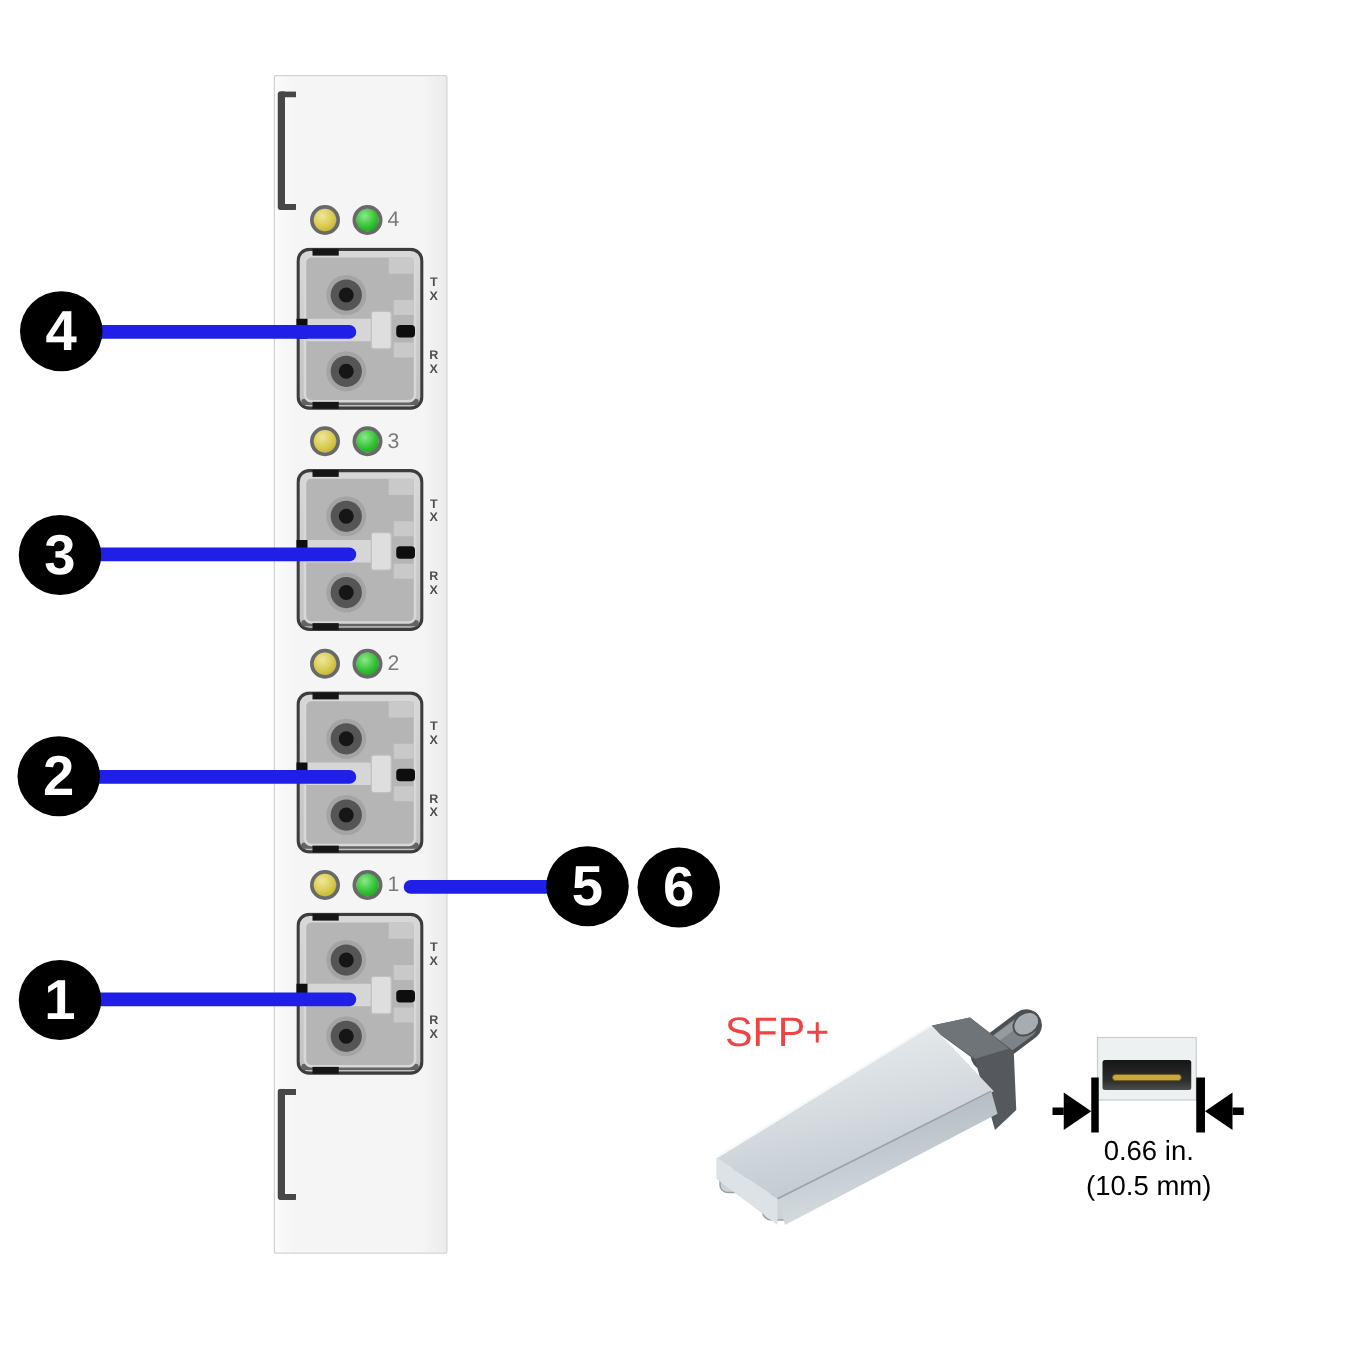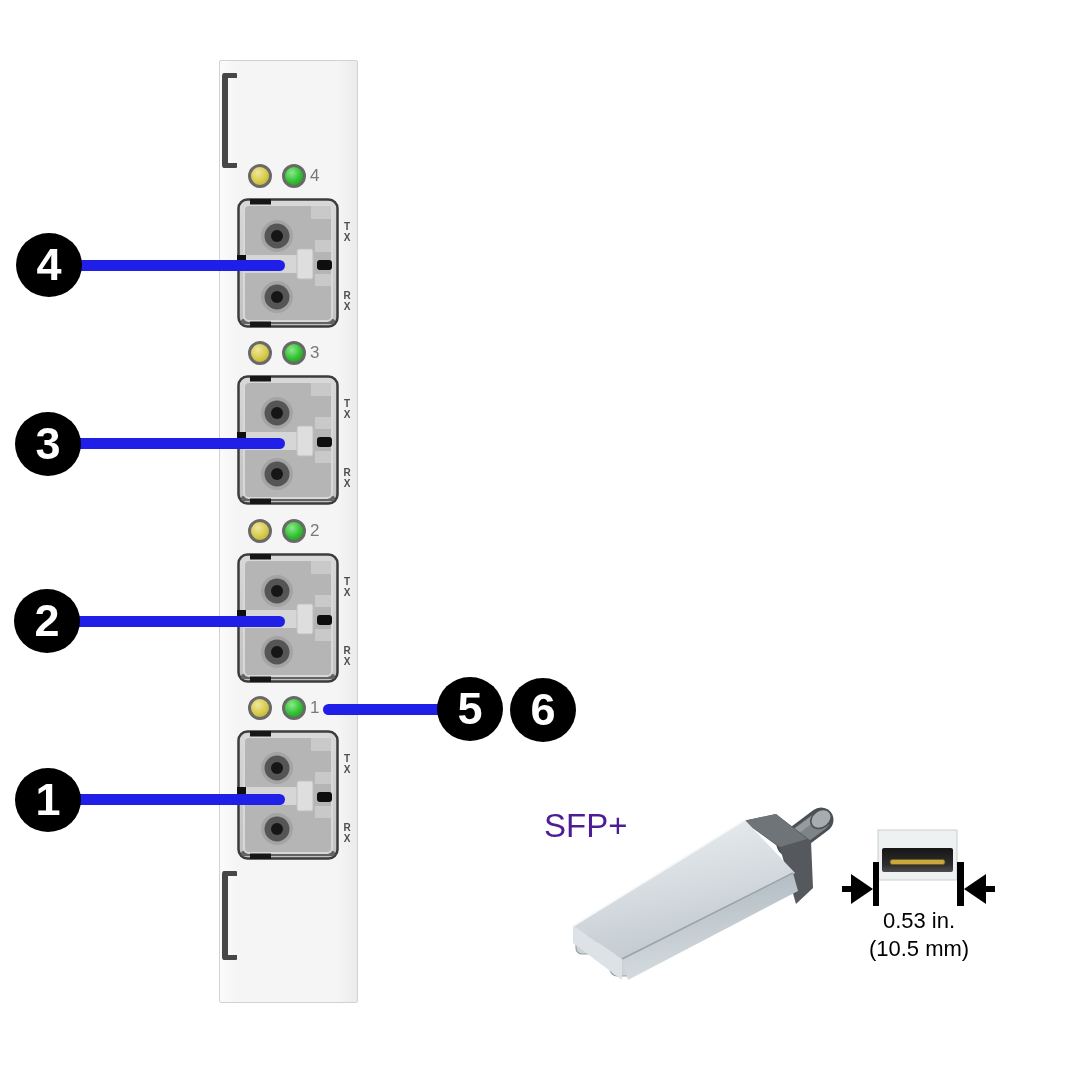--- a/index.html
+++ b/index.html
@@ -77,21 +77,21 @@
     left: 104px;
     width: 12px;
     font-size: 10px;
     font-weight: bold;
     color: #4e4e4e;
     line-height: 10.5px;
     text-align: center;
     word-break: break-all;
   }
   .io-tx { top: 24px; }
-  .io-rx { top: 82px; margin-top: 11px; }
+  .io-rx { top: 82px; }
 
   
   .callout {
     position: absolute;
     width: 66px; height: 64px;
     border-radius: 50%;
     background: #000000;
     color: #ffffff;
     font-size: 45px;
     font-weight: bold;
@@ -115,23 +115,23 @@
   }
   .line-4 { left: 49px;  top: 260px; width: 236px; }
   .line-3 { left: 48px;  top: 438px; width: 237px; }
   .line-2 { left: 47px;  top: 616px; width: 238px; }
   .line-1 { left: 48px;  top: 794px; width: 237px; }
   .line-5 { left: 323px; top: 704px; width: 147px; }
 
   
   .sfp-label {
     position: absolute;
-    left: 544px; top: 808px;
+    left: 580px; top: 808px;
     font-size: 33px;
-    color: #4c1d95;
+    color: #ef4444;
     line-height: 36px;
   }
   .sfp-svg {
     position: absolute;
     left: 560px; top: 790px;
     width: 300px; height: 220px;
   }
   .dim-svg {
     position: absolute;
     left: 833px; top: 795px;
@@ -292,17 +292,17 @@
     <rect x="57" y="64.5" width="55" height="5" rx="2.5" fill="#caa83e" stroke="#6b5a1a" stroke-width="0.8"></rect>
     <rect x="40" y="67" width="6" height="44" fill="#000000"></rect>
     <rect x="124" y="67" width="7" height="44" fill="#000000"></rect>
     <polygon points="18,79 40,94 18,109" fill="#000000"></polygon>
     <rect x="9" y="91" width="9" height="6" fill="#000000"></rect>
     <polygon points="153,79 131,94 153,109" fill="#000000"></polygon>
     <rect x="153" y="91" width="9" height="6" fill="#000000"></rect>
   </svg>
 
   <div class="dim-text">
-    <span>0.53 in.</span>
+    <span>0.66 in.</span>
     <span>(10.5 mm)</span>
   </div>
 
 </div>
 
 </body></html>

